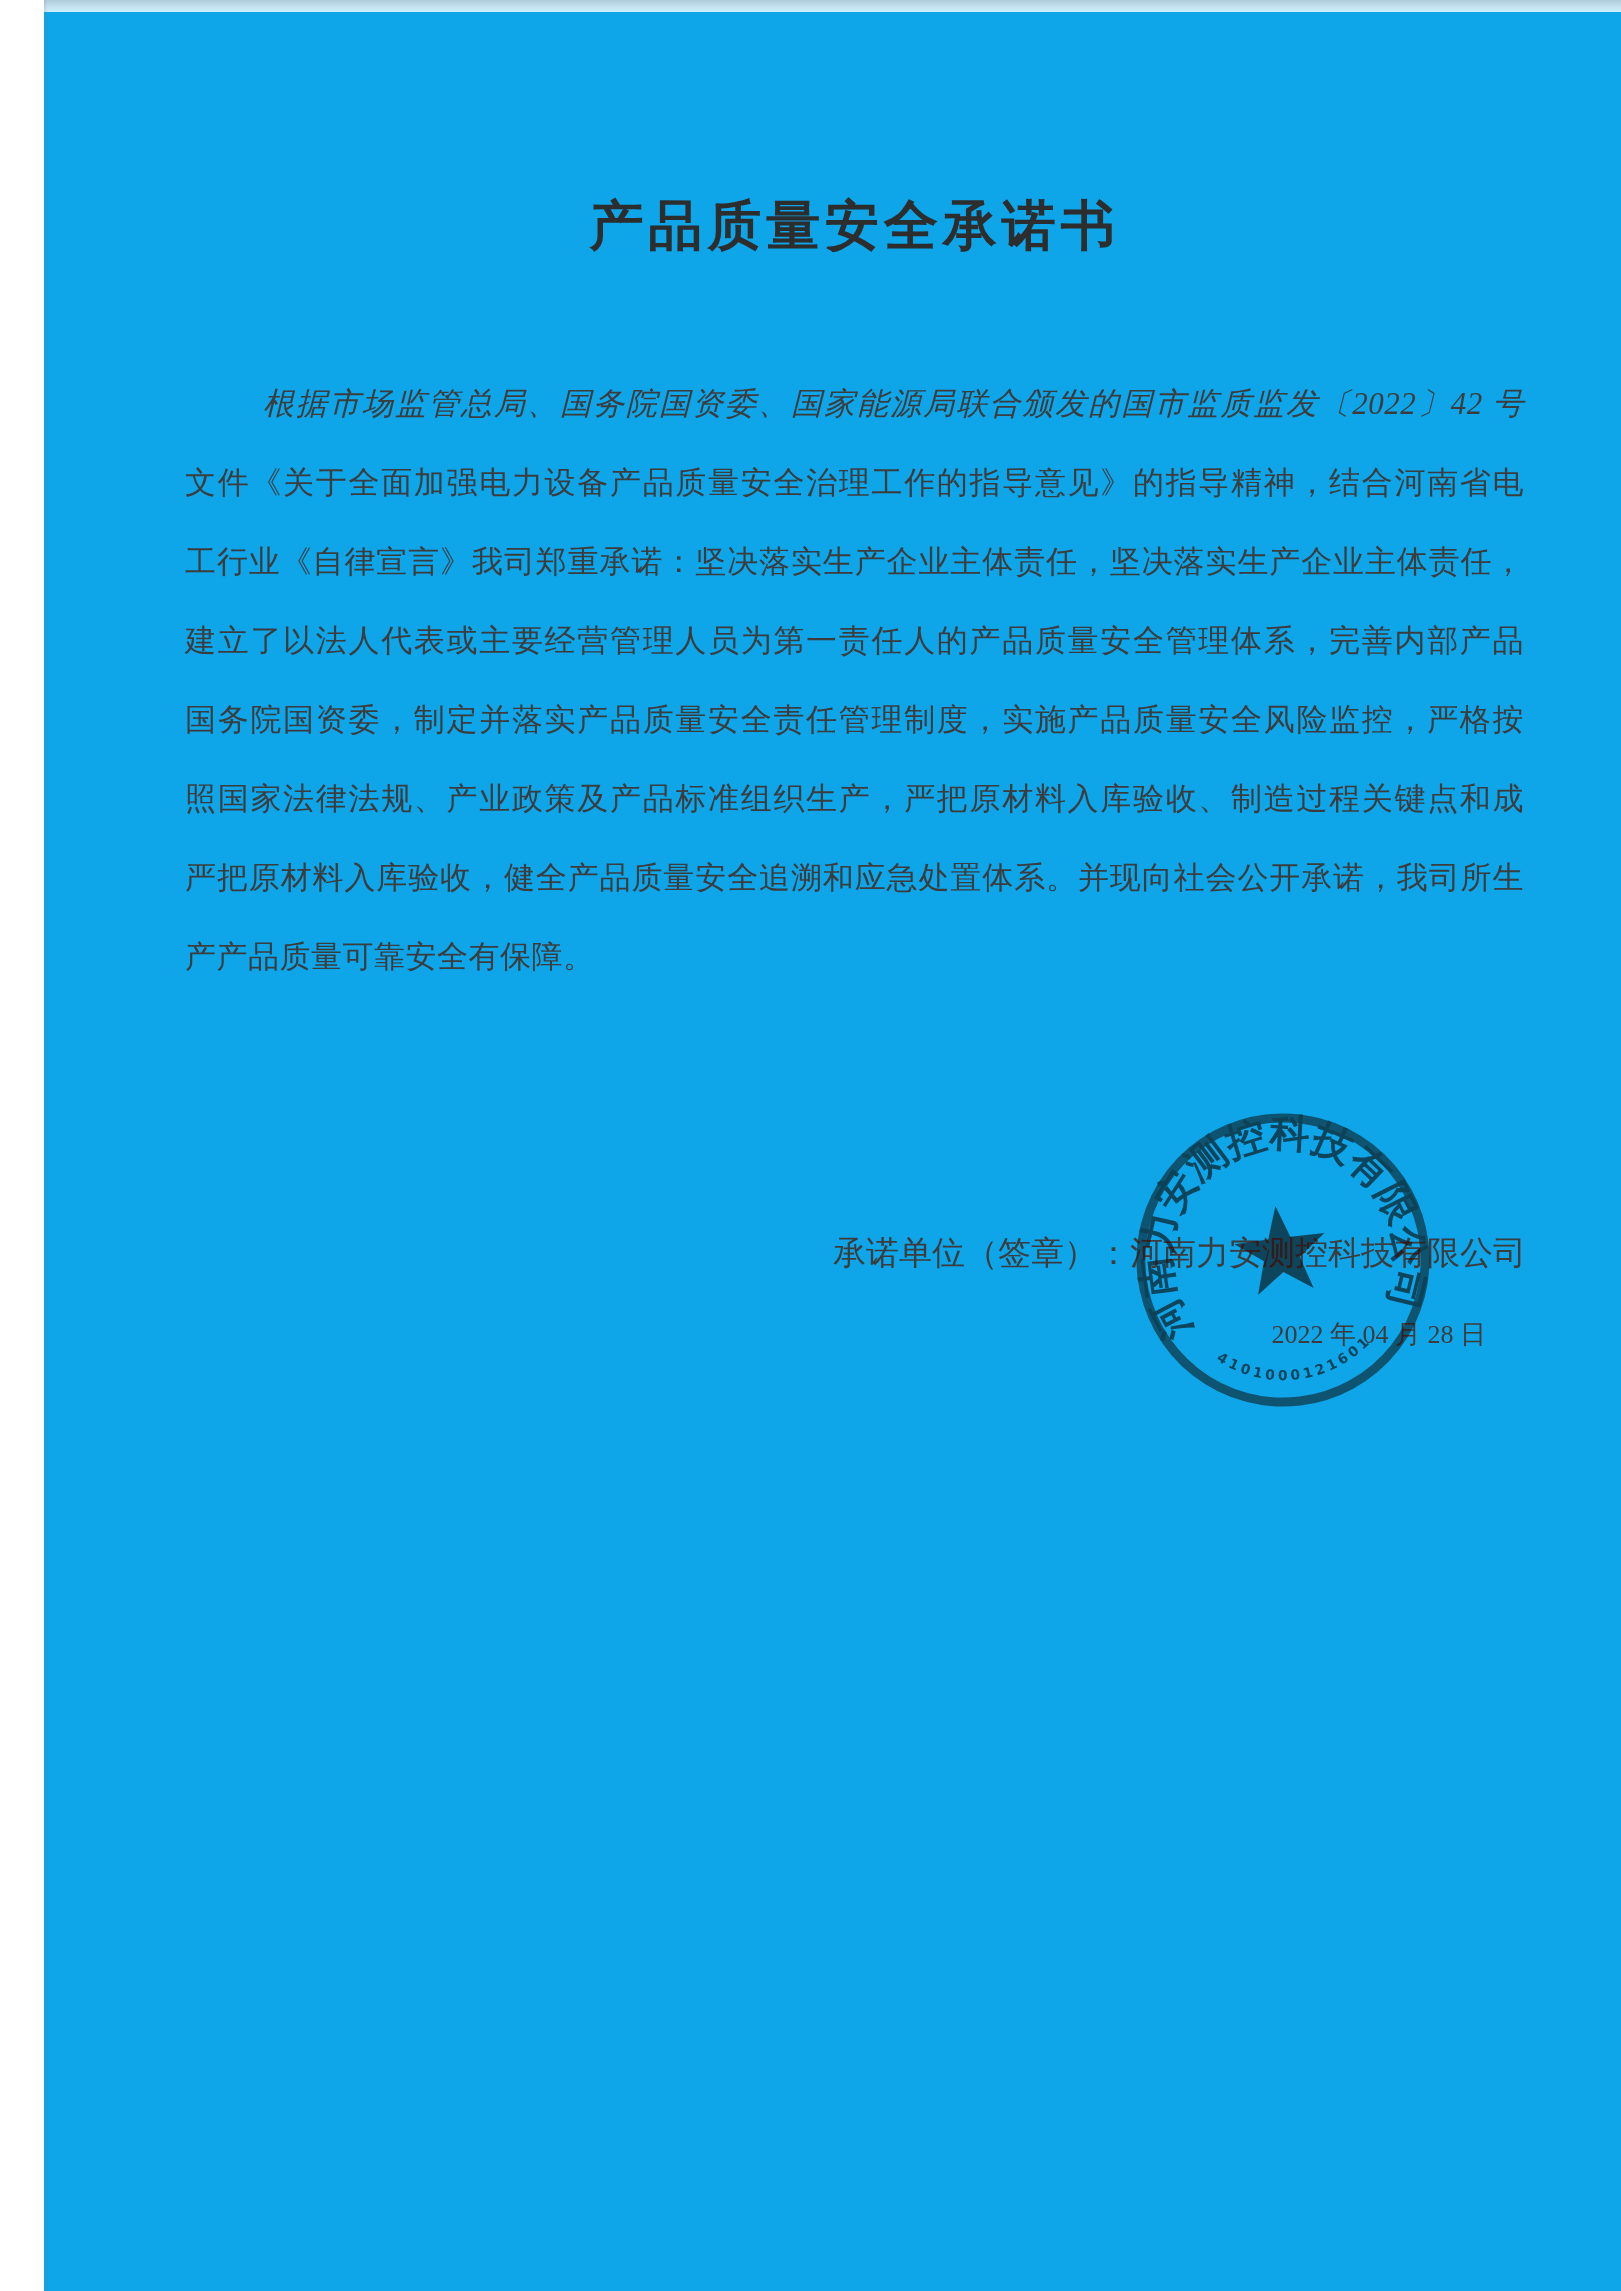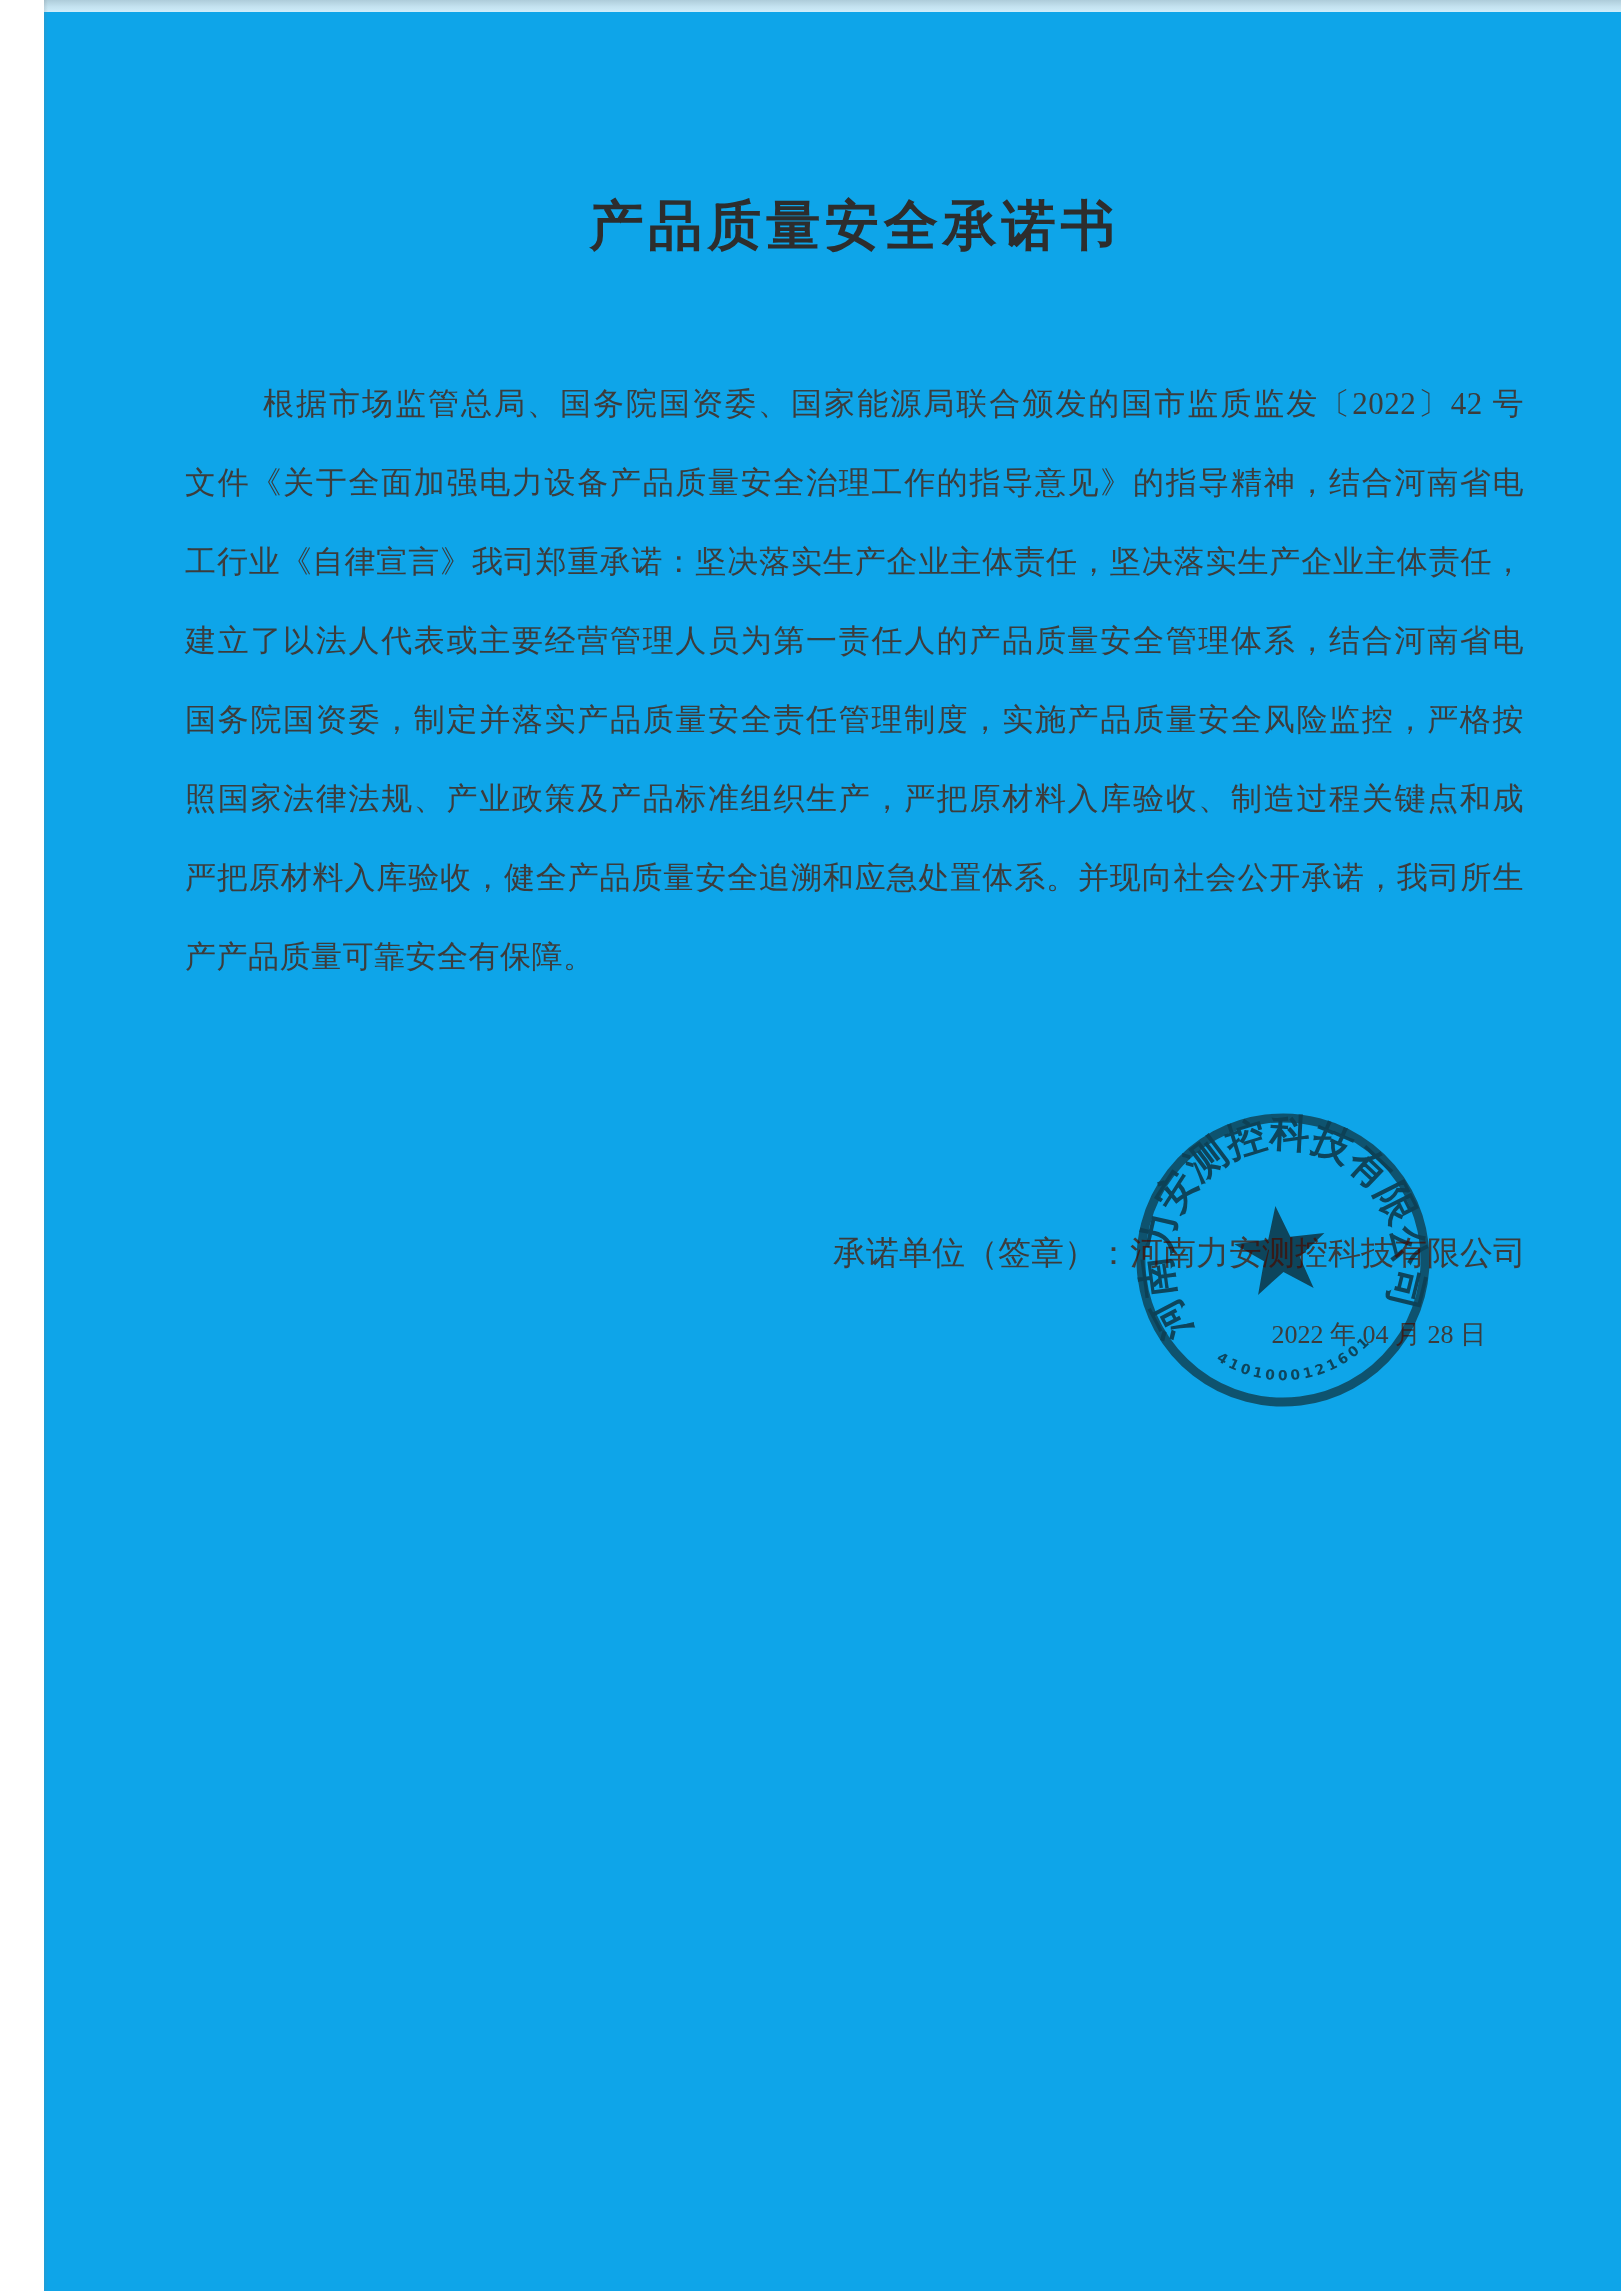--- a/index.html
+++ b/index.html
@@ -37,21 +37,21 @@
     font-size: 31px;
     line-height: 79px;
     color: #3c3c3c;
     letter-spacing: 0.5px;
   }
   .body-line {
     text-align: justify;
     text-align-last: justify;
     word-break: break-all;
   }
-  .body-line.first { padding-left: 78px; }
+  .body-line.first { padding-left: 78px; font-style: italic; }
   .body-line.last { text-align-last: left; }
   .signature-line {
     position: absolute;
     top: 1231px; right: 139px;
     font-size: 33px;
     color: #3c3c3c;
     white-space: nowrap;
   }
   .date-line {
     position: absolute;
@@ -77,21 +77,21 @@
 
   <div class="scan-top"></div>
   <div class="scan-left"></div>
 
   <div class="doc-title">产品质量安全承诺书</div>
 
   <div class="body-text">
     <div class="body-line first">根据市场监管总局、国务院国资委、国家能源局联合颁发的国市监质监发〔2022〕42 号</div>
     <div class="body-line">文件《关于全面加强电力设备产品质量安全治理工作的指导意见》的指导精神，结合河南省电</div>
     <div class="body-line">工行业《自律宣言》我司郑重承诺：坚决落实生产企业主体责任，坚决落实生产企业主体责任，</div>
-    <div class="body-line">建立了以法人代表或主要经营管理人员为第一责任人的产品质量安全管理体系，结合河南省电</div>
+    <div class="body-line">建立了以法人代表或主要经营管理人员为第一责任人的产品质量安全管理体系，完善内部产品</div>
     <div class="body-line">国务院国资委，制定并落实产品质量安全责任管理制度，实施产品质量安全风险监控，严格按</div>
     <div class="body-line">照国家法律法规、产业政策及产品标准组织生产，严把原材料入库验收、制造过程关键点和成</div>
     <div class="body-line">严把原材料入库验收，健全产品质量安全追溯和应急处置体系。并现向社会公开承诺，我司所生</div>
     <div class="body-line last">产产品质量可靠安全有保障。</div>
   </div>
 
   <div class="signature-line">承诺单位（签章）：河南力安测控科技有限公司</div>
 
   <div class="date-line">2022 年 04 月 28 日</div>
 

